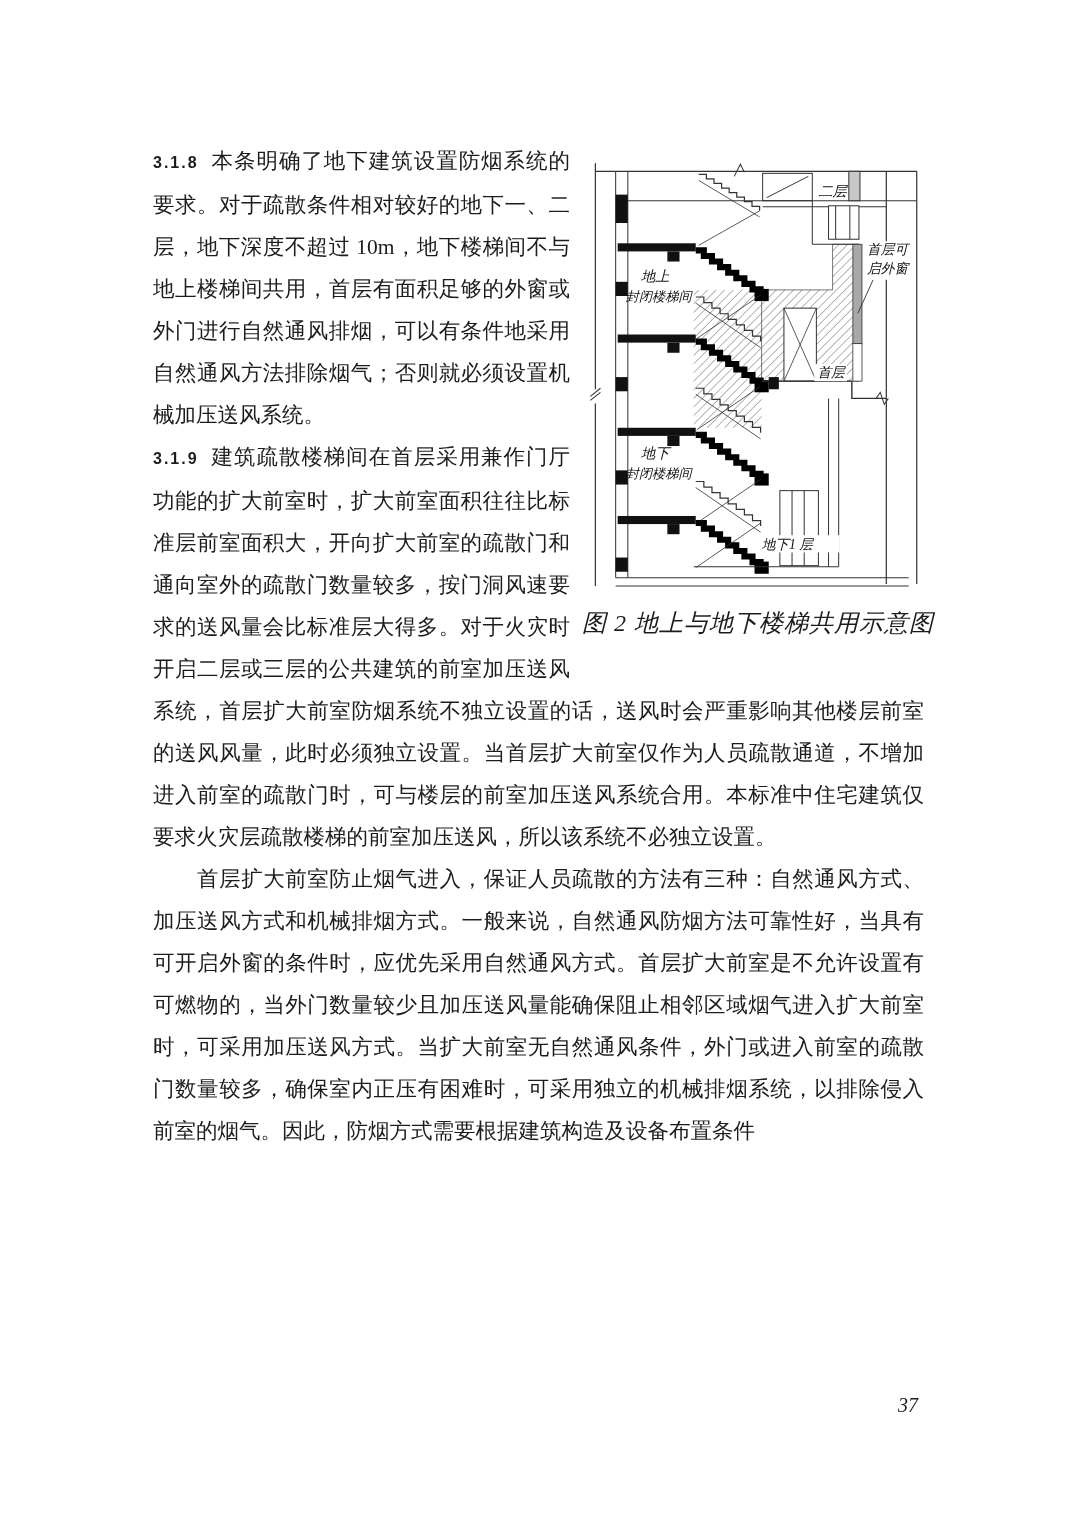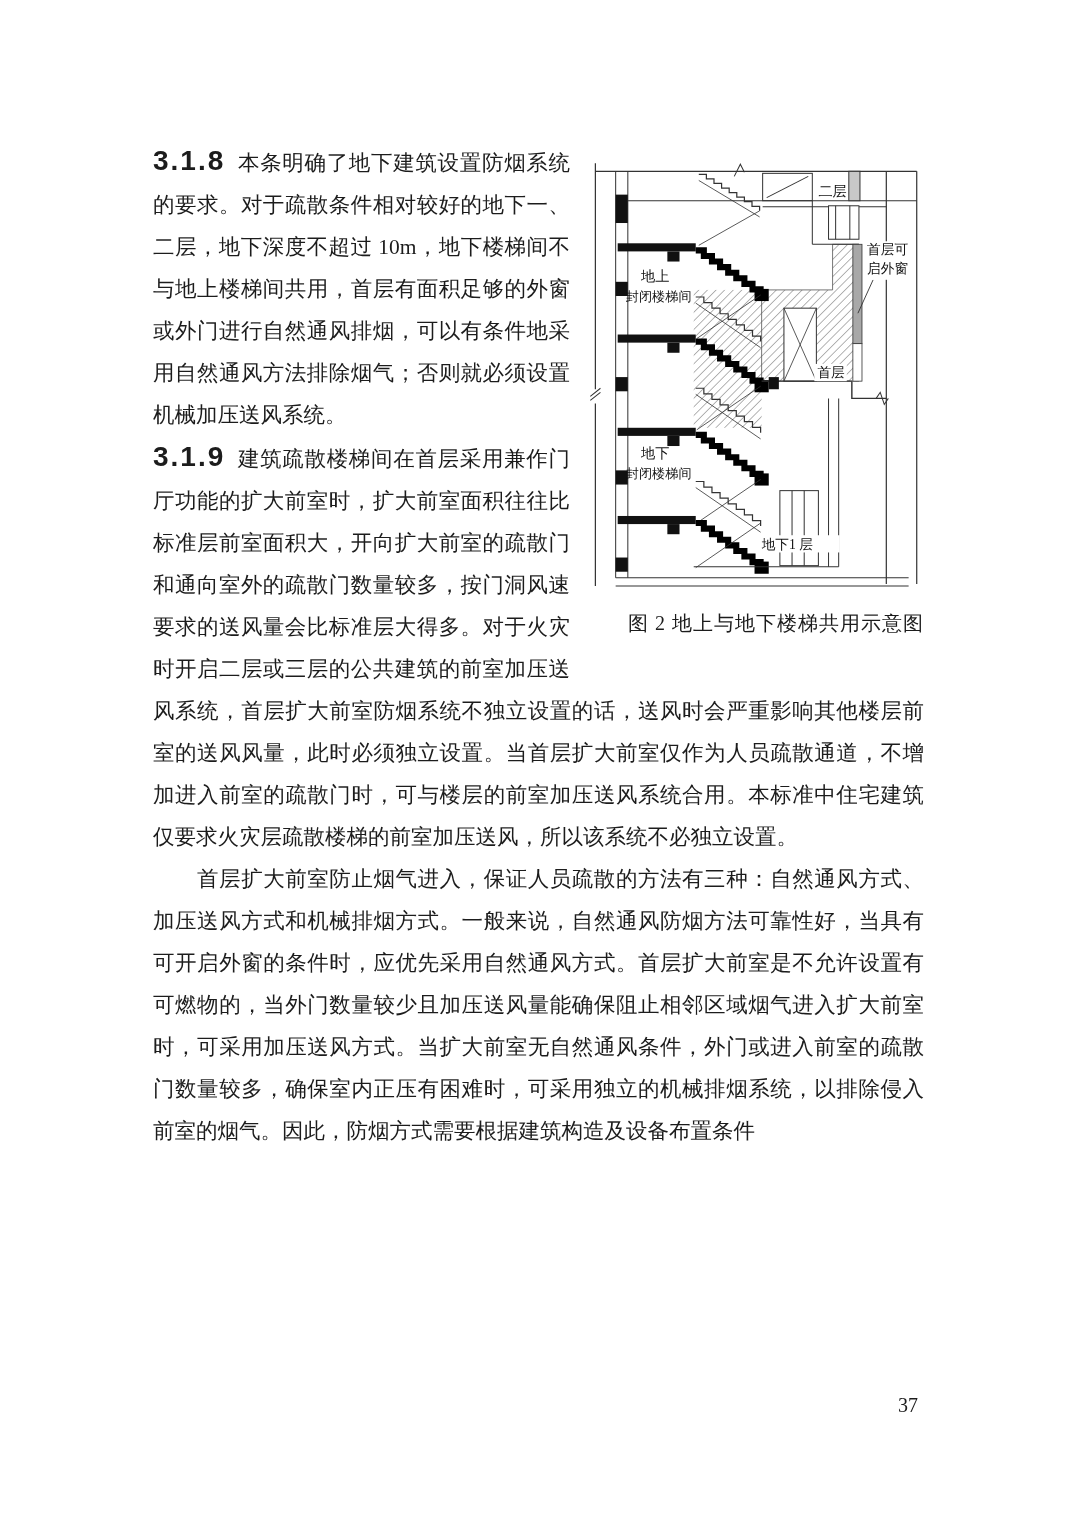--- a/index.html
+++ b/index.html
@@ -17,42 +17,44 @@
     padding: 140px 156px 0 153px;
     font-size: 21.5px;
     line-height: 42px;
     text-align: justify;
   }
   .para { margin: 0; }
   .indent { text-indent: 2.05em; }
   .clause-num {
     font-family: "Liberation Sans", sans-serif;
     font-weight: bold;
-    font-size: 28px;
+    font-size: 16px;
     letter-spacing: 2px;
     margin-right: 12px;
   }
   figure.fig {
     float: right;
     width: 342px;
     margin: 8px 0 16px 12px;
-    text-align: right;
+    text-align: left;
+    font-style: italic;
   }
   figure.fig svg { display:block; width:340px; height:444px; }
   figcaption {
-    font-size: 20px;
+    font-size: 24px;
     margin-top: 10px;
     letter-spacing: 1px;
     white-space: nowrap;
   }
   .pageno {
     position: absolute;
     top: 1394px;
     right: 162px;
     font-size: 20px;
+    font-style: italic;
   }
   svg text {
     font-family: "Liberation Serif", serif;
     fill: #111;
   }
 </style>
 </head>
 <body>
 
 <div class="page">

